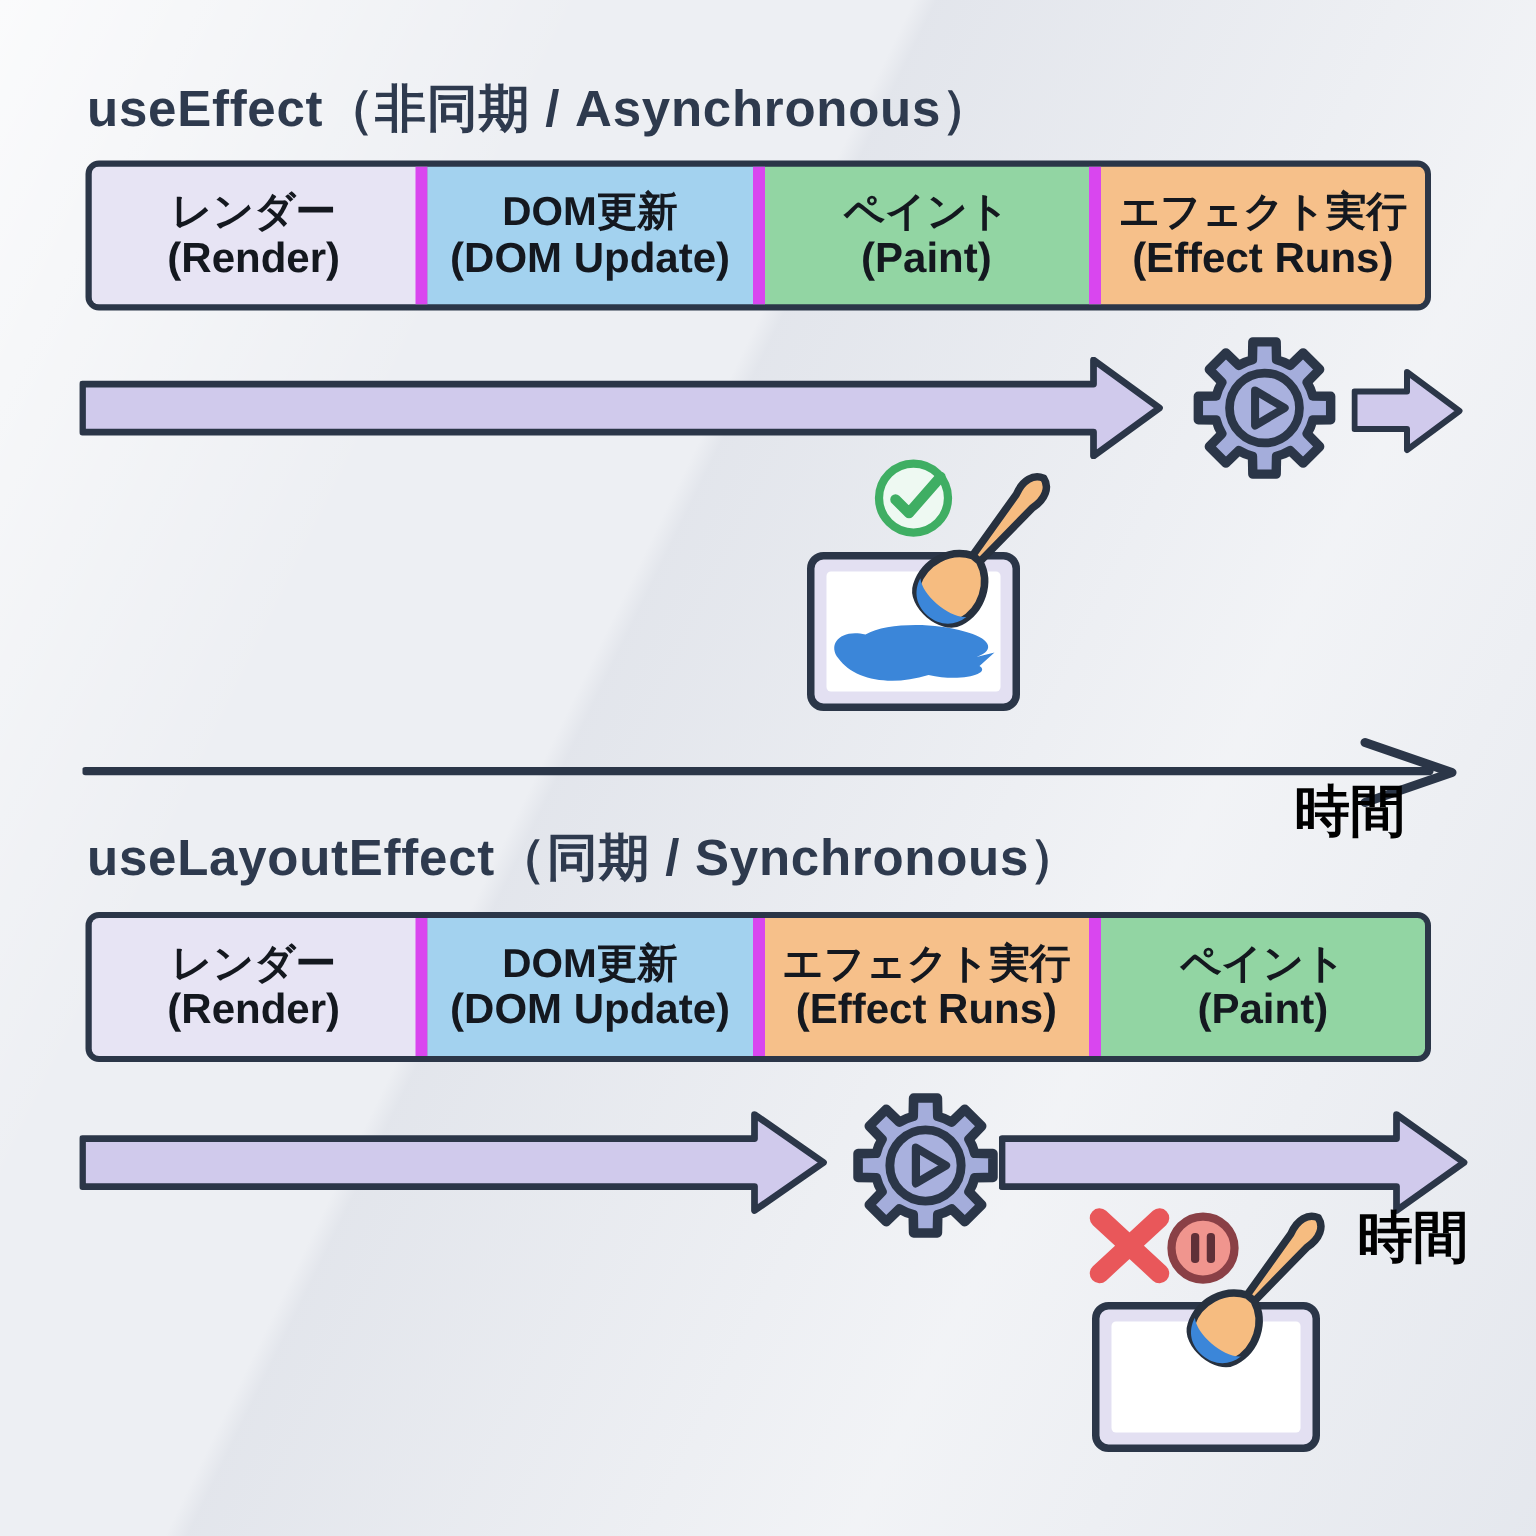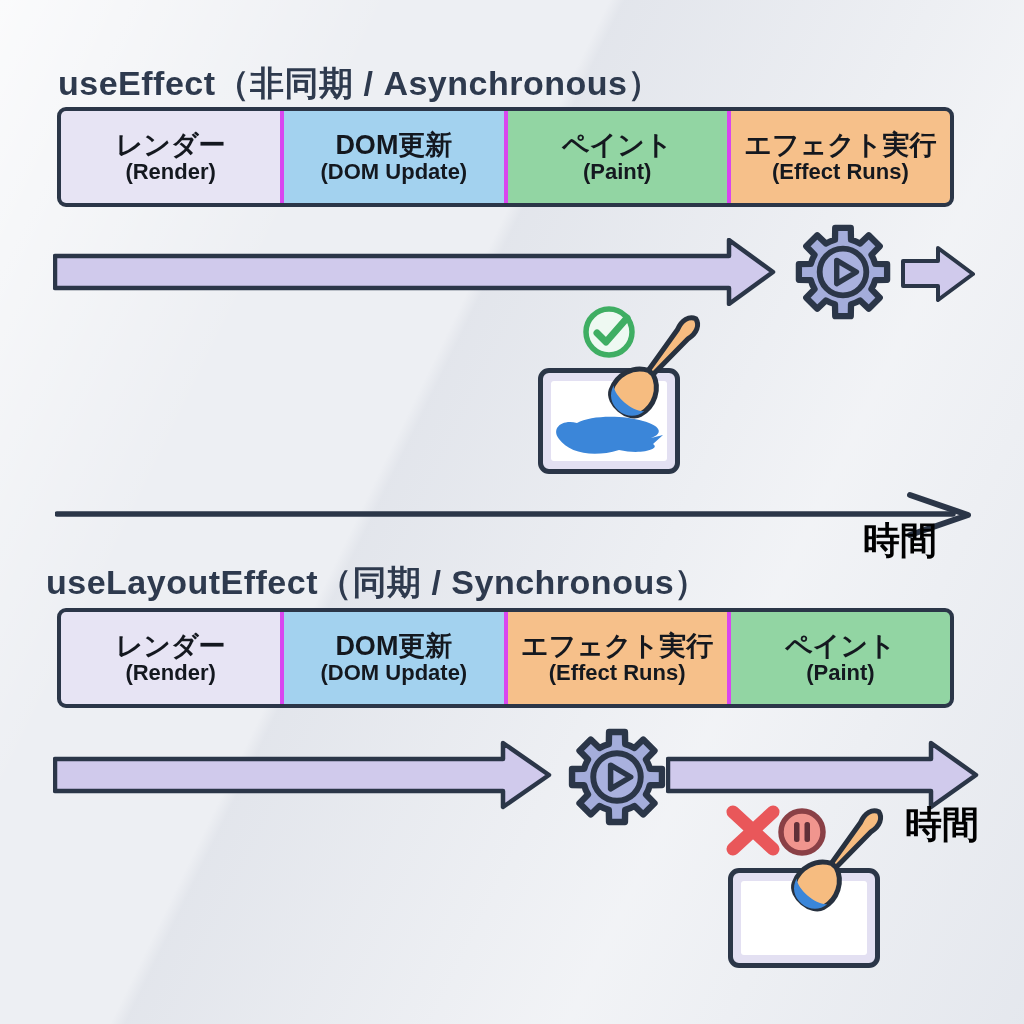--- a/index.html
+++ b/index.html
@@ -9,34 +9,34 @@
     background:#edeff3;
   }
   .sheen{
     position:absolute;inset:0;pointer-events:none;
     background:
       linear-gradient(116deg, rgba(255,255,255,.75) 0%, rgba(255,255,255,0) 26%),
       linear-gradient(116deg, rgba(214,218,227,0) 40%, rgba(214,218,227,.45) 41%, rgba(255,255,255,.25) 70%, rgba(220,224,232,.5) 100%);
   }
   .abs{position:absolute;}
   .title{
-    font-size:34px;font-weight:800;color:#2e3a4e;letter-spacing:.5px;white-space:nowrap;margin-top:11px;
+    font-size:34px;font-weight:800;color:#2e3a4e;letter-spacing:.5px;white-space:nowrap;
   }
   .bar{
     left:57px;width:897px;height:100px;display:flex;
     border:4px solid #2b3648;border-radius:9px;background:#2b3648;overflow:hidden;
     box-sizing:border-box;
   }
   .seg{
     flex:1 1 0;display:flex;flex-direction:column;align-items:center;justify-content:center;
-    border-right:4px solid #d946ef;line-height:1.12;text-align:center;
+    border-right:8px solid #d946ef;line-height:1.12;text-align:center;
   }
   .seg:last-child{border-right:none;}
   .seg .jp{font-size:27px;font-weight:800;color:#14181f;}
-  .seg .en{font-size:22px;font-weight:700;color:#14181f;}
+  .seg .en{font-size:28px;font-weight:700;color:#14181f;}
   .time-label{font-size:37px;font-weight:800;color:#000000;white-space:nowrap;}
   svg{display:block;}
 </style>
 </head>
 <body>
 
 <div class="sheen"></div>
 
 <div class="abs title" style="left:58px;top:50px;">useEffect（非同期 / Asynchronous）</div>
 
@@ -92,21 +92,21 @@
     <path d="M 50,96 C 58,104 82,104 90,96 C 88,106 80,112 70,112 C 60,112 52,106 50,96 Z" fill="#3b86d9"></path>
   </g>
 </svg>
 
 <svg class="abs" style="left:55px;top:488px;" width="925" height="54">
   <path d="M 2,26 L 898,26" stroke="#2b3648" stroke-width="5.5" stroke-linecap="round" fill="none"></path>
   <path d="M 855,7 L 913,27 L 855,47" stroke="#2b3648" stroke-width="6" fill="none" stroke-linecap="round" stroke-linejoin="round"></path>
 </svg>
 <div class="abs time-label" style="left:863px;top:516px;">時間</div>
 
-<div class="abs title" style="left:46px;top:549px;">useLayoutEffect（同期 / Synchronous）</div>
+<div class="abs title" style="left:58px;top:549px;">useLayoutEffect（同期 / Synchronous）</div>
 
 <div class="abs bar" style="top:608px;">
   <div class="seg" style="background-color: rgb(231, 228, 244);">
     <span class="jp">レンダー</span>
     <span class="en">(Render)</span>
   </div>
   <div class="seg" style="background-color: rgb(163, 210, 239);">
     <span class="jp">DOM更新</span>
     <span class="en">(DOM Update)</span>
   </div>

